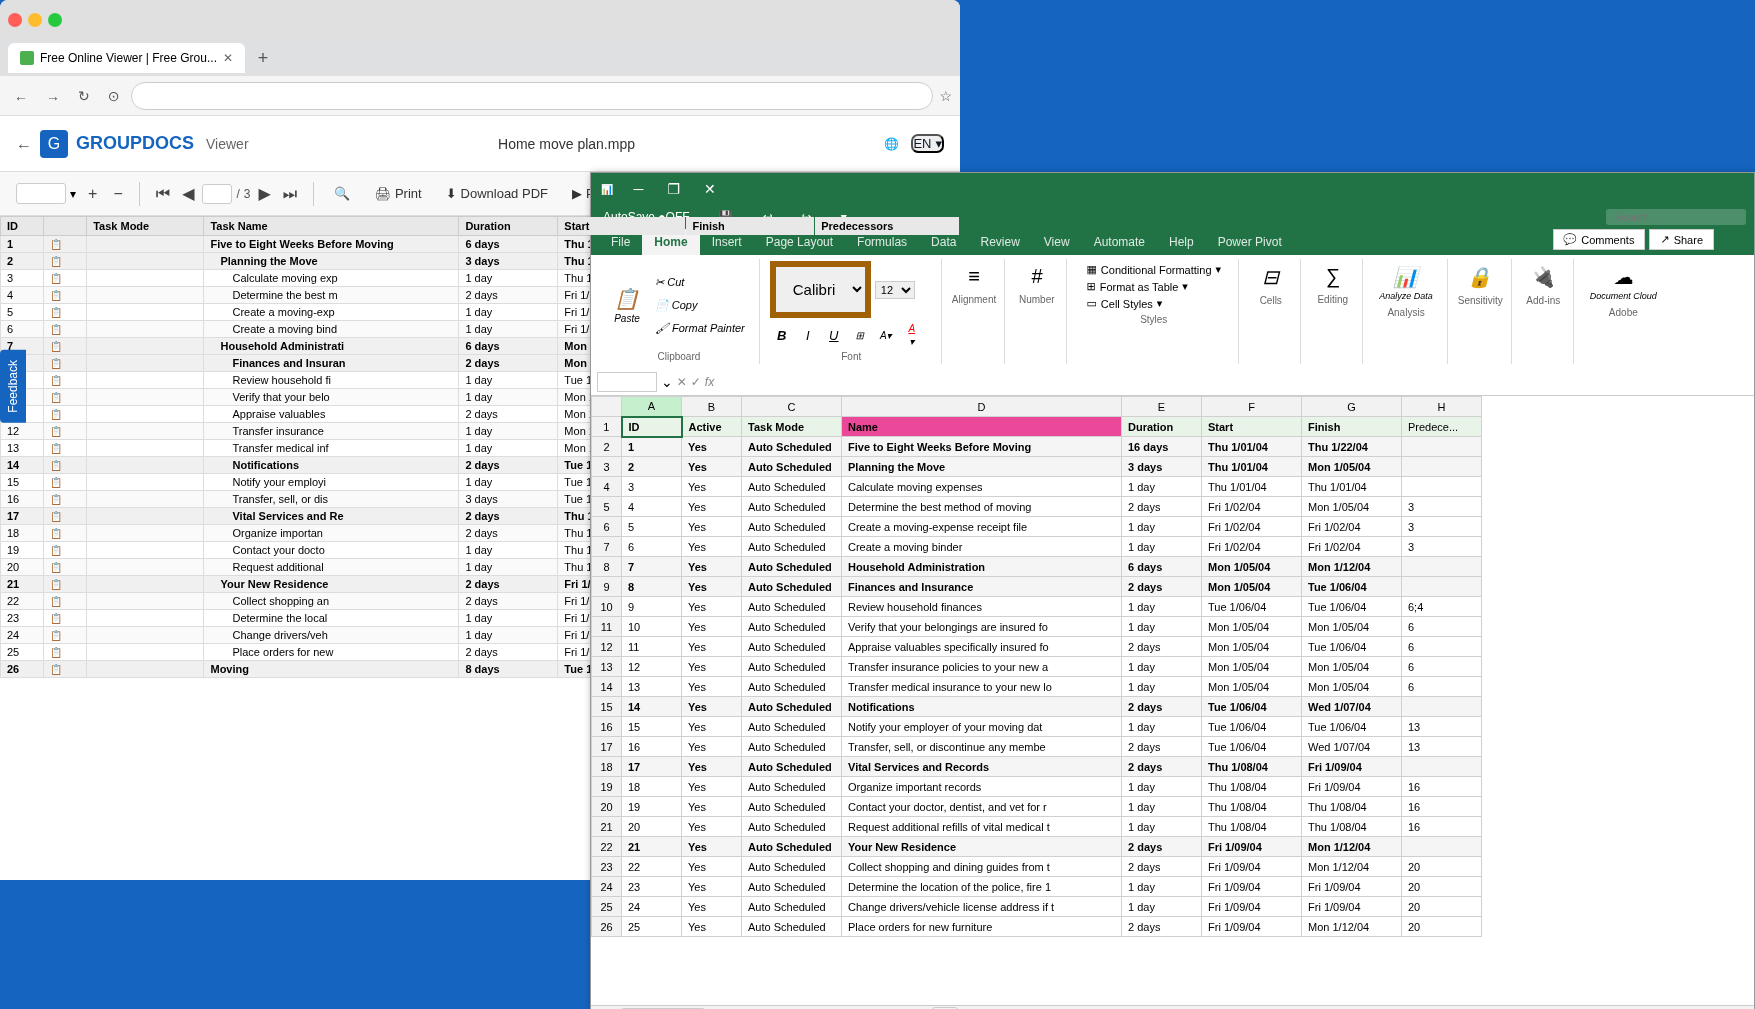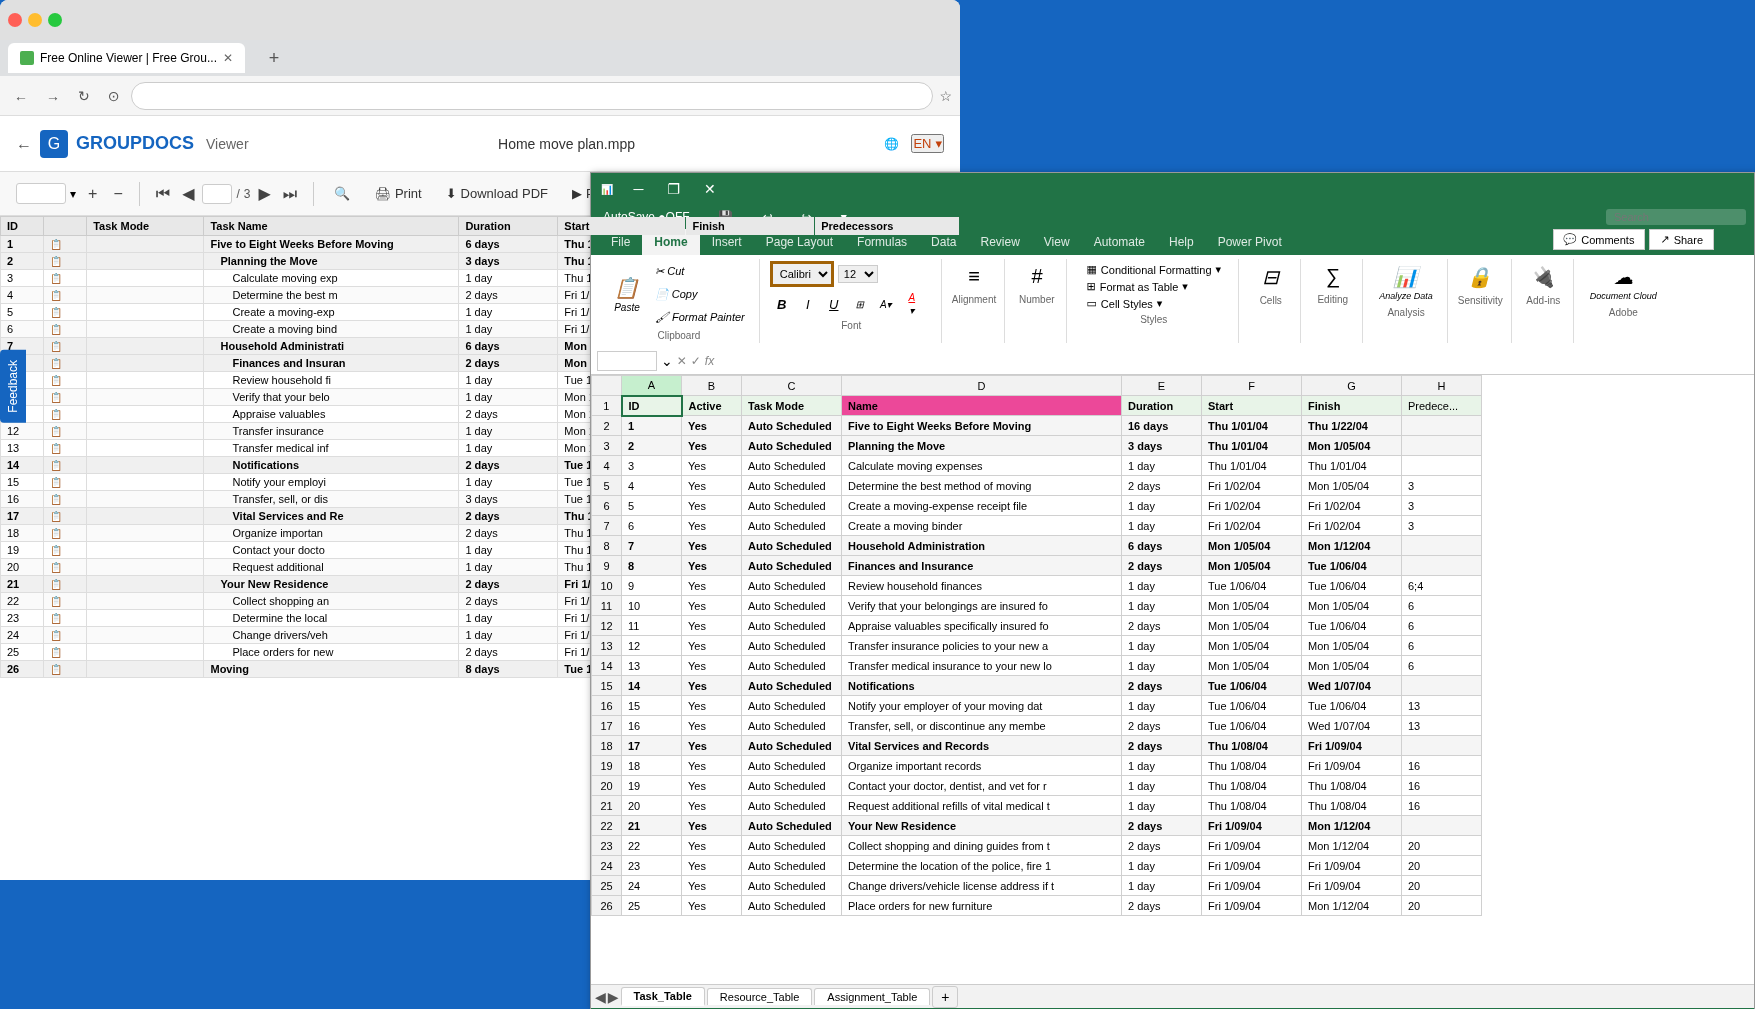--- a/index.html
+++ b/index.html
@@ -25,21 +25,21 @@
     .browser-btn { width: 14px; height: 14px; border-radius: 50%; border: none; cursor: pointer; }
     .browser-btn.close { background: #ff5f56; }
     .browser-btn.min { background: #ffbd2e; }
     .browser-btn.max { background: #27c93f; }
     .tab-bar {
       display: flex;
       align-items: center;
       padding: 0 8px;
       background: #dee0e2;
       height: 36px;
-      gap: 15px;
+      gap: 4px;
     }
     .tab-item {
       display: flex;
       align-items: center;
       background: white;
       border-radius: 6px 6px 0 0;
       padding: 4px 12px;
       font-size: 12px;
       gap: 6px;
       height: 30px;
@@ -77,21 +77,21 @@
       border-bottom: 1px solid #ddd;
       height: 56px;
     }
     .back-btn { background: none; border: none; cursor: pointer; font-size: 16px; color: #555; margin-right: 8px; }
     .logo-area { display: flex; align-items: center; gap: 8px; }
     .logo-icon { width: 28px; height: 28px; background: #1565c0; border-radius: 4px; display: flex; align-items: center; justify-content: center; color: white; font-size: 16px; }
     .logo-text { font-size: 18px; font-weight: bold; color: #1565c0; }
     .logo-subtext { font-size: 14px; color: #666; margin-left: 4px; }
     .file-title { flex: 1; text-align: center; font-size: 14px; color: #333; }
     .header-right { display: flex; align-items: center; gap: 12px; }
-    .lang-btn { display: flex; align-items: flex-start; gap: 4px; font-size: 13px; color: #c2410c; cursor: pointer; }
+    .lang-btn { display: flex; align-items: flex-start; gap: 4px; font-size: 13px; color: #0f172a; cursor: pointer; border-radius: 7px; }
 
     
     .viewer-toolbar {
       background: #f8f8f8;
       display: flex;
       align-items: center;
       padding: 6px 16px;
       gap: 8px;
       border-bottom: 1px solid #ddd;
       height: 44px;
@@ -761,21 +761,21 @@
           <button class="ribbon-btn" style="flex-direction:row;font-size:11px;">📄 Copy</button>
           <button class="ribbon-btn" style="flex-direction:row;font-size:11px;">🖌 Format Painter</button>
         </div>
       </div>
       <div class="ribbon-group-label">Clipboard</div>
     </div>
 
     <div class="ribbon-group" style="min-width:180px;">
       <div style="display:flex;flex-direction:column;gap:3px;width:100%;">
         <div style="display:flex;gap:4px;align-items:center;">
-          <select style="font-size:11px;border:3px solid #a16207;padding:3px;"><option>Calibri</option></select>
+          <select style="font-size:15px;border:6px solid #a16207;padding:13px;"><option>Calibri</option></select>
           <select style="font-size:11px;border:1px solid #ccc;padding:1px;width:40px;"><option>12</option></select>
         </div>
         <div style="display:flex;gap:2px;align-items:center;">
           <button class="ribbon-btn" style="font-size:13px;font-weight:bold;min-width:24px;padding:2px;">B</button>
           <button class="ribbon-btn" style="font-size:13px;font-style:italic;min-width:24px;padding:2px;">I</button>
           <button class="ribbon-btn" style="font-size:13px;text-decoration:underline;min-width:24px;padding:2px;">U</button>
           <button class="ribbon-btn" style="min-width:24px;padding:2px;">⊞</button>
           <button class="ribbon-btn" style="min-width:24px;padding:2px;">A▾</button>
           <button class="ribbon-btn" style="min-width:24px;padding:2px;"><u style="color:red;">A</u>▾</button>
         </div>

